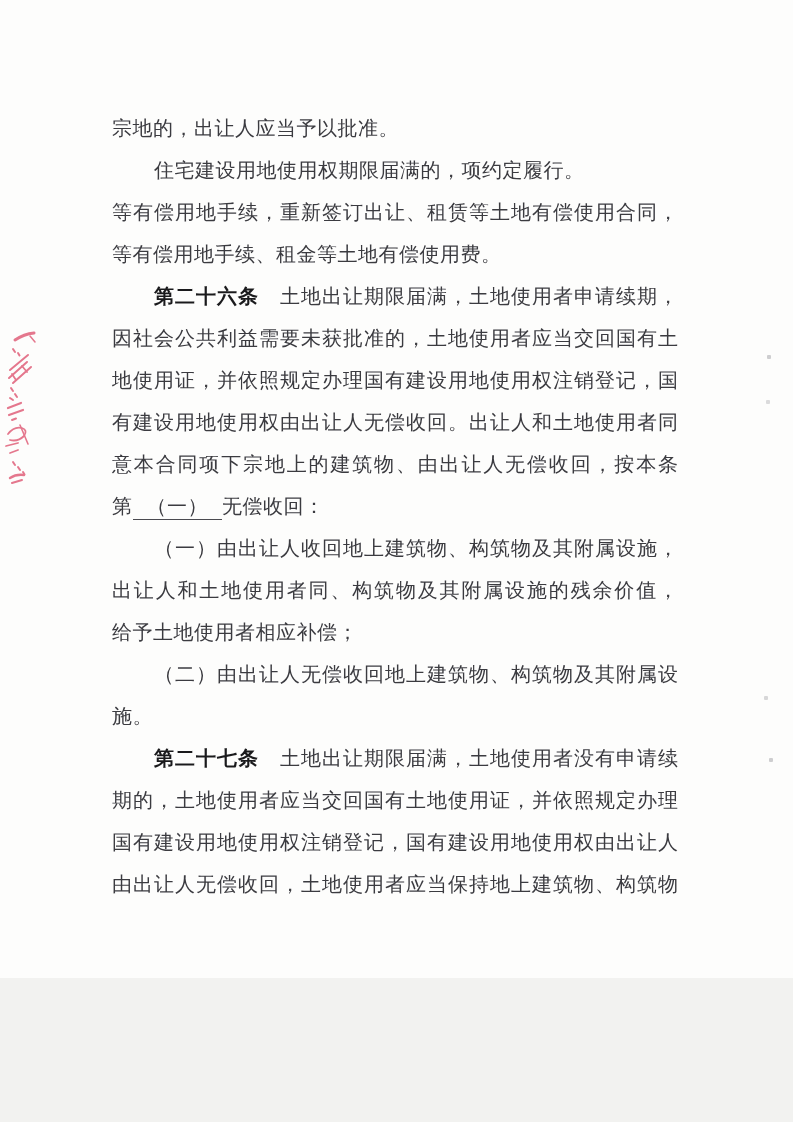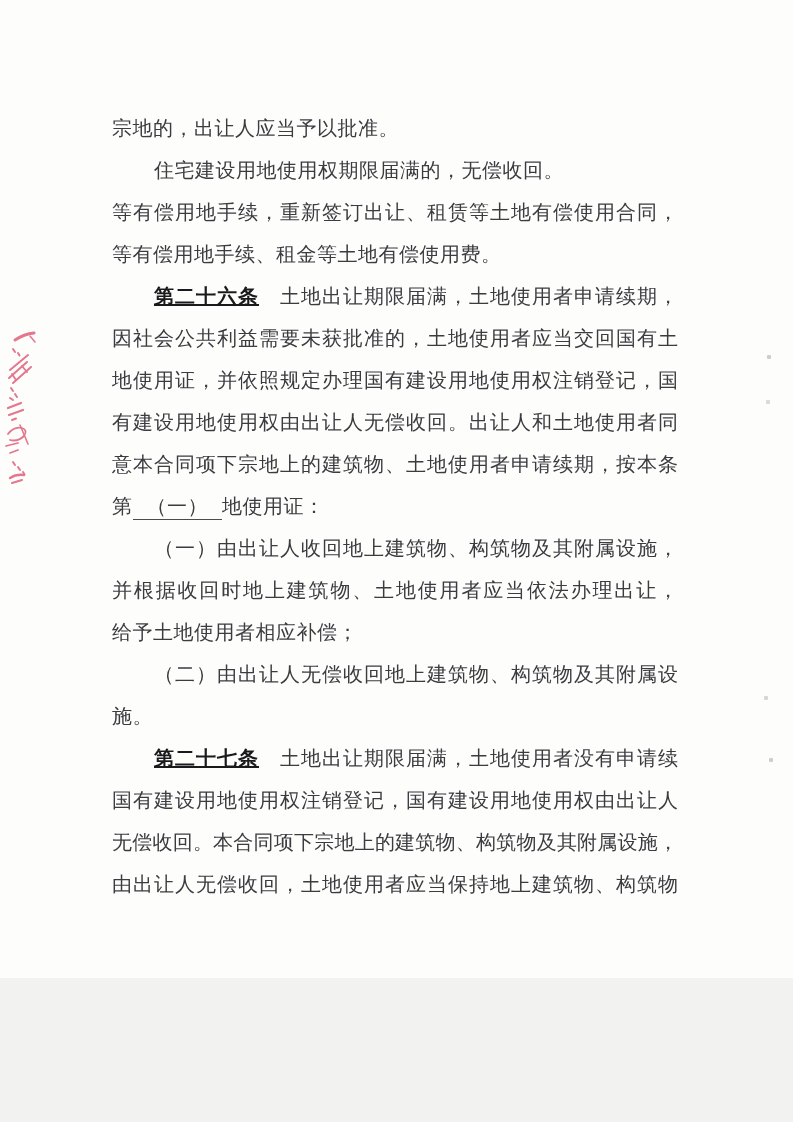--- a/index.html
+++ b/index.html
@@ -33,21 +33,20 @@
     text-align: justify;
     text-align-last: justify;
     text-justify: inter-character;
     letter-spacing: 0;
   }
   .line.ind { padding-left: 42px; }
   .seg-bold {
     font-family: "DejaVu Sans", sans-serif;
     font-weight: 700;
     color: #1a1a1c;
-    text-decoration: underline;
   }
   .seg-underline {
     display: inline-block;
     padding: 0 14px;
     border-bottom: 1.5px solid #4a4a50;
     line-height: 26px;
   }
   
   .pageno {
     position: absolute;
@@ -108,35 +107,35 @@
     </g>
   </svg>
 
   <div class="speck" style="left:767px; top:355px;"></div>
   <div class="speck" style="left:766px; top:400px; opacity:.4;"></div>
   <div class="speck" style="left:764px; top:696px; opacity:.45;"></div>
   <div class="speck" style="left:769px; top:758px;"></div>
 
   <main class="textblock" id="lines">
       <div class="line"><span>宗地的，出让人应当予以批准。</span></div>
-      <div class="line ind"><span>住宅建设用地使用权期限届满的，无偿收回。</span></div>
+      <div class="line ind"><span>住宅建设用地使用权期限届满的，项约定履行。</span></div>
       <div class="line just"><span>等有偿用地手续，重新签订出让、租赁等土地有偿使用合同，</span></div>
       <div class="line"><span>等有偿用地手续、租金等土地有偿使用费。</span></div>
       <div class="line ind just"><span class="seg-bold">第二十六条</span><span>　土地出让期限届满，土地使用者申请续期，</span></div>
       <div class="line just"><span>因社会公共利益需要未获批准的，土地使用者应当交回国有土</span></div>
       <div class="line just"><span>地使用证，并依照规定办理国有建设用地使用权注销登记，国</span></div>
       <div class="line just"><span>有建设用地使用权由出让人无偿收回。出让人和土地使用者同</span></div>
-      <div class="line just"><span>意本合同项下宗地上的建筑物、土地使用者申请续期，按本条</span></div>
-      <div class="line"><span>第</span><span class="seg-underline">（一）</span><span>地使用证：</span></div>
+      <div class="line just"><span>意本合同项下宗地上的建筑物、由出让人无偿收回，按本条</span></div>
+      <div class="line"><span>第</span><span class="seg-underline">（一）</span><span>无偿收回：</span></div>
       <div class="line ind just"><span>（一）由出让人收回地上建筑物、构筑物及其附属设施，</span></div>
-      <div class="line just"><span>并根据收回时地上建筑物、土地使用者应当依法办理出让，</span></div>
+      <div class="line just"><span>出让人和土地使用者同、构筑物及其附属设施的残余价值，</span></div>
       <div class="line"><span>给予土地使用者相应补偿；</span></div>
       <div class="line ind just"><span>（二）由出让人无偿收回地上建筑物、构筑物及其附属设</span></div>
       <div class="line"><span>施。</span></div>
       <div class="line ind just"><span class="seg-bold">第二十七条</span><span>　土地出让期限届满，土地使用者没有申请续</span></div>
+      <div class="line just"><span>期的，土地使用者应当交回国有土地使用证，并依照规定办理</span></div>
       <div class="line just"><span>国有建设用地使用权注销登记，国有建设用地使用权由出让人</span></div>
-      <div class="line just"><span>无偿收回。本合同项下宗地上的建筑物、构筑物及其附属设施，</span></div>
       <div class="line just"><span>由出让人无偿收回，土地使用者应当保持地上建筑物、构筑物</span></div>
     </main>
 
   <div class="pageno">— 12 —</div>
 
 </div>
 
 </body></html>

